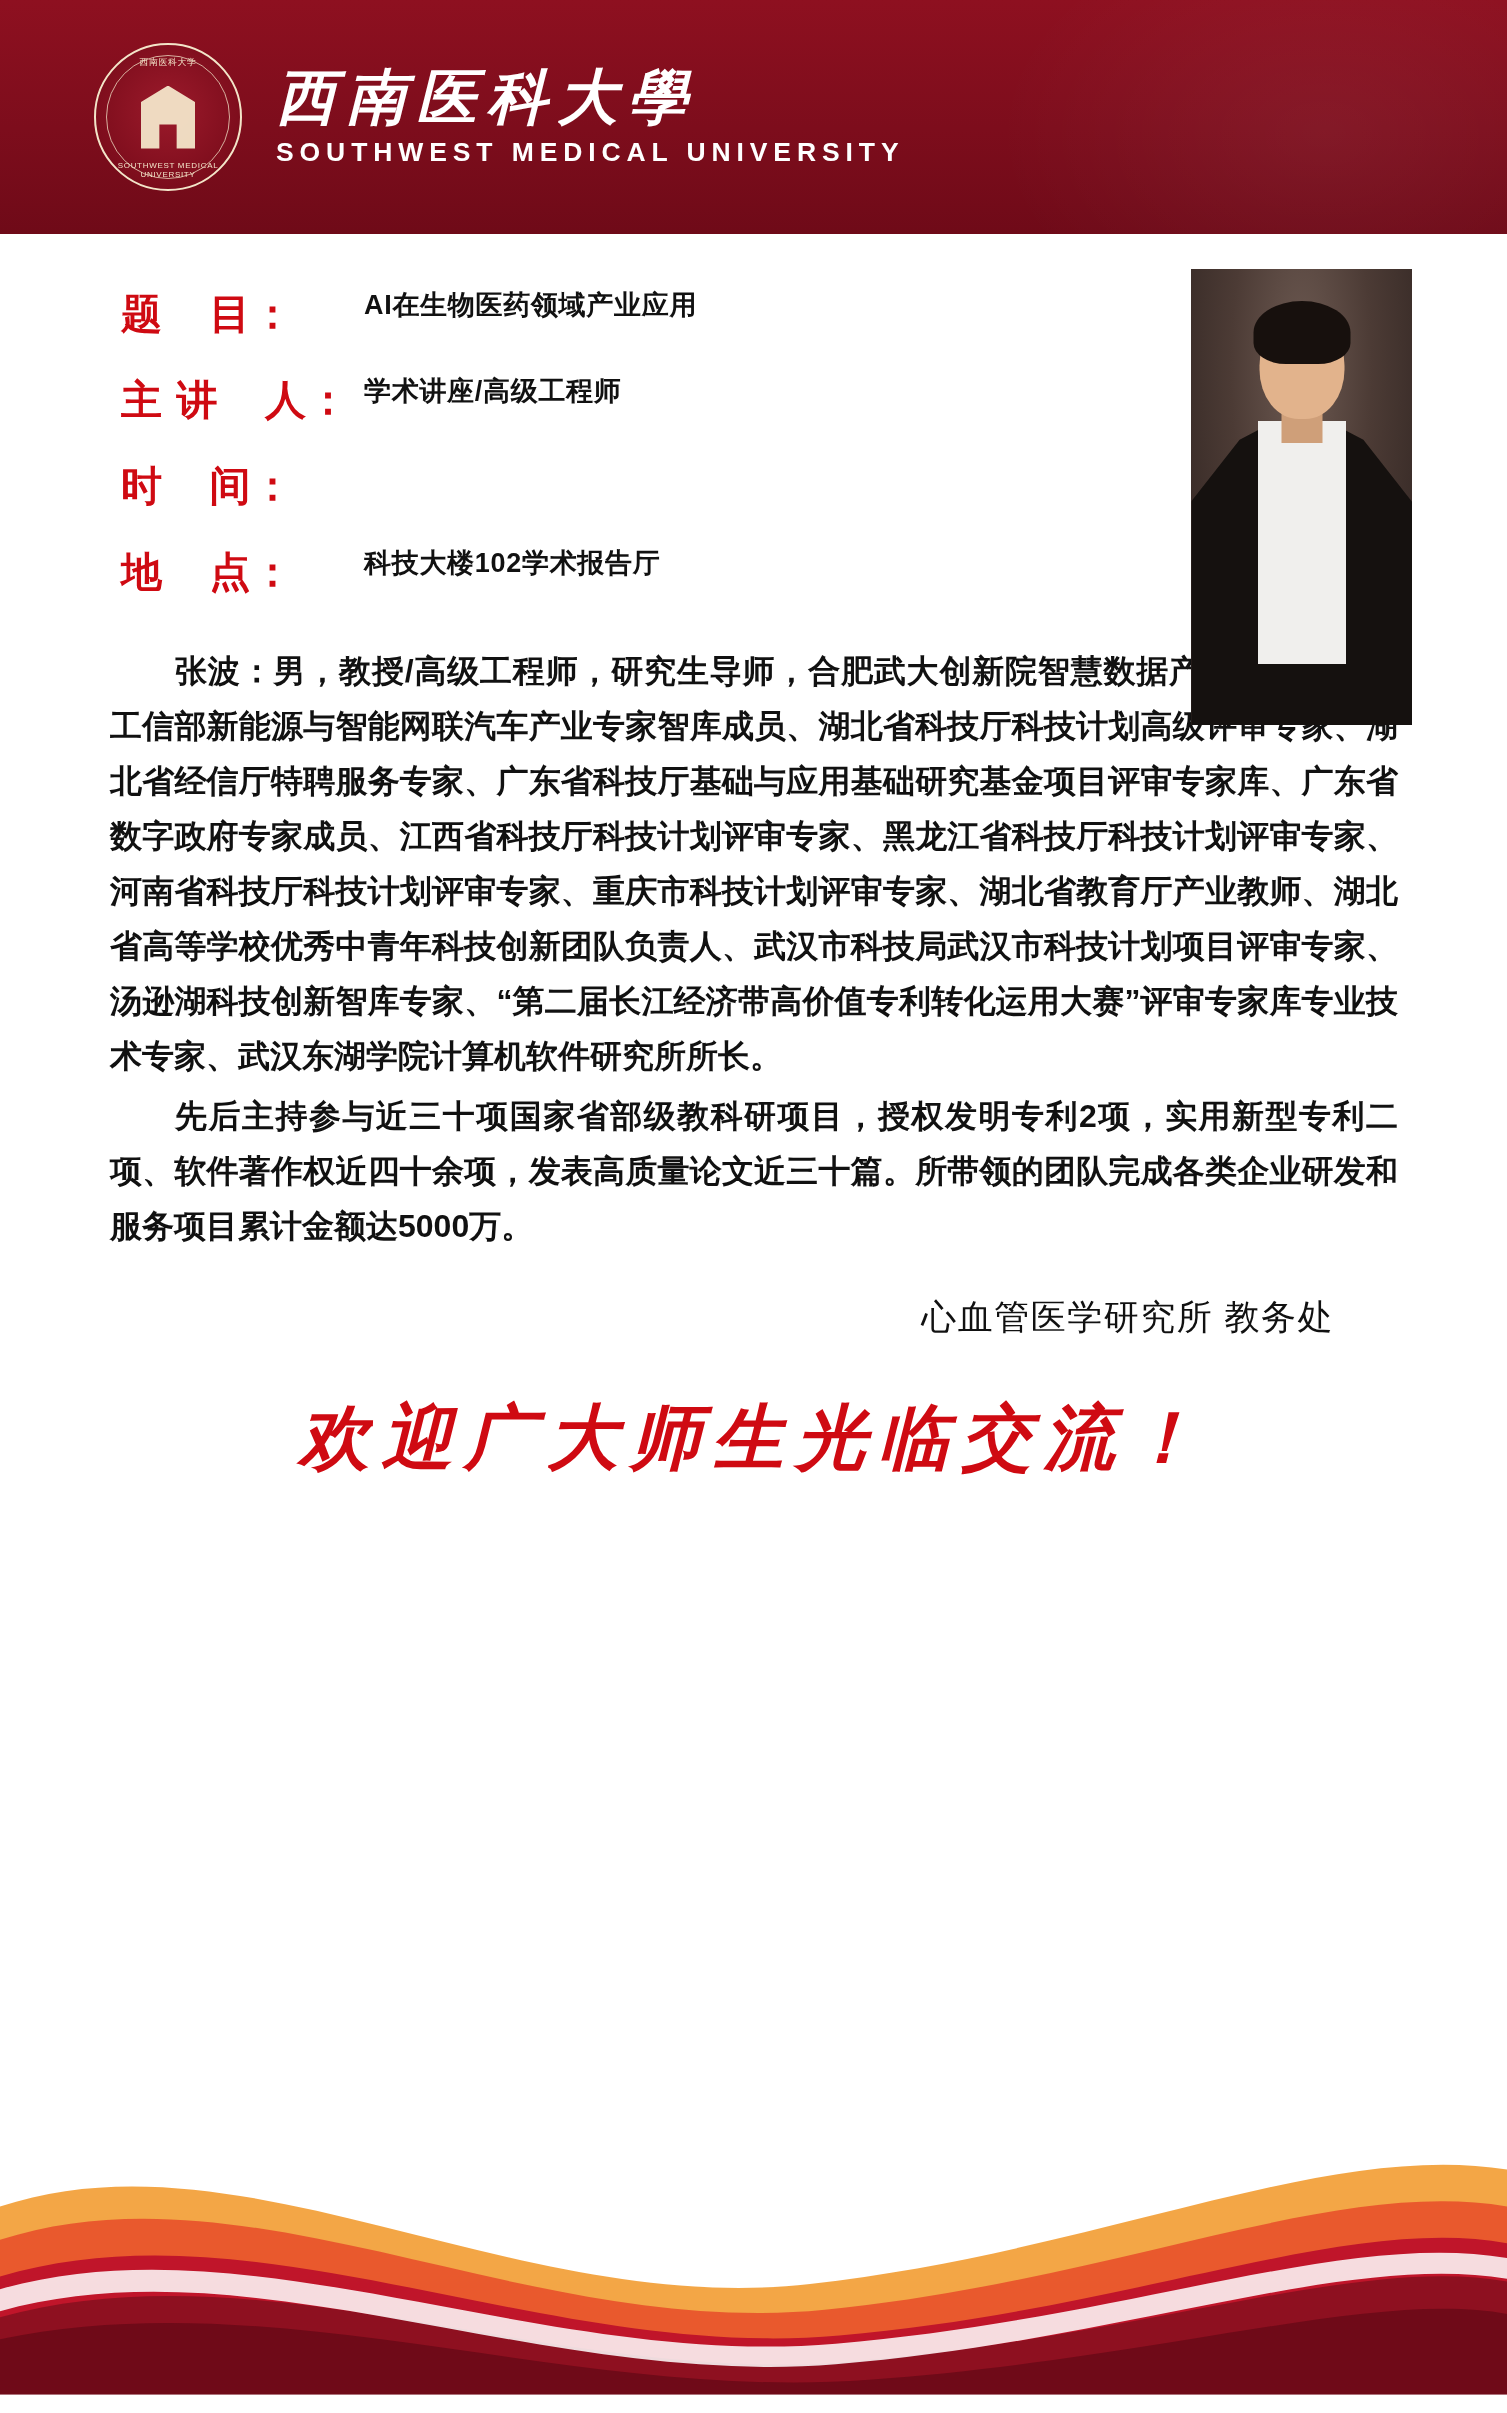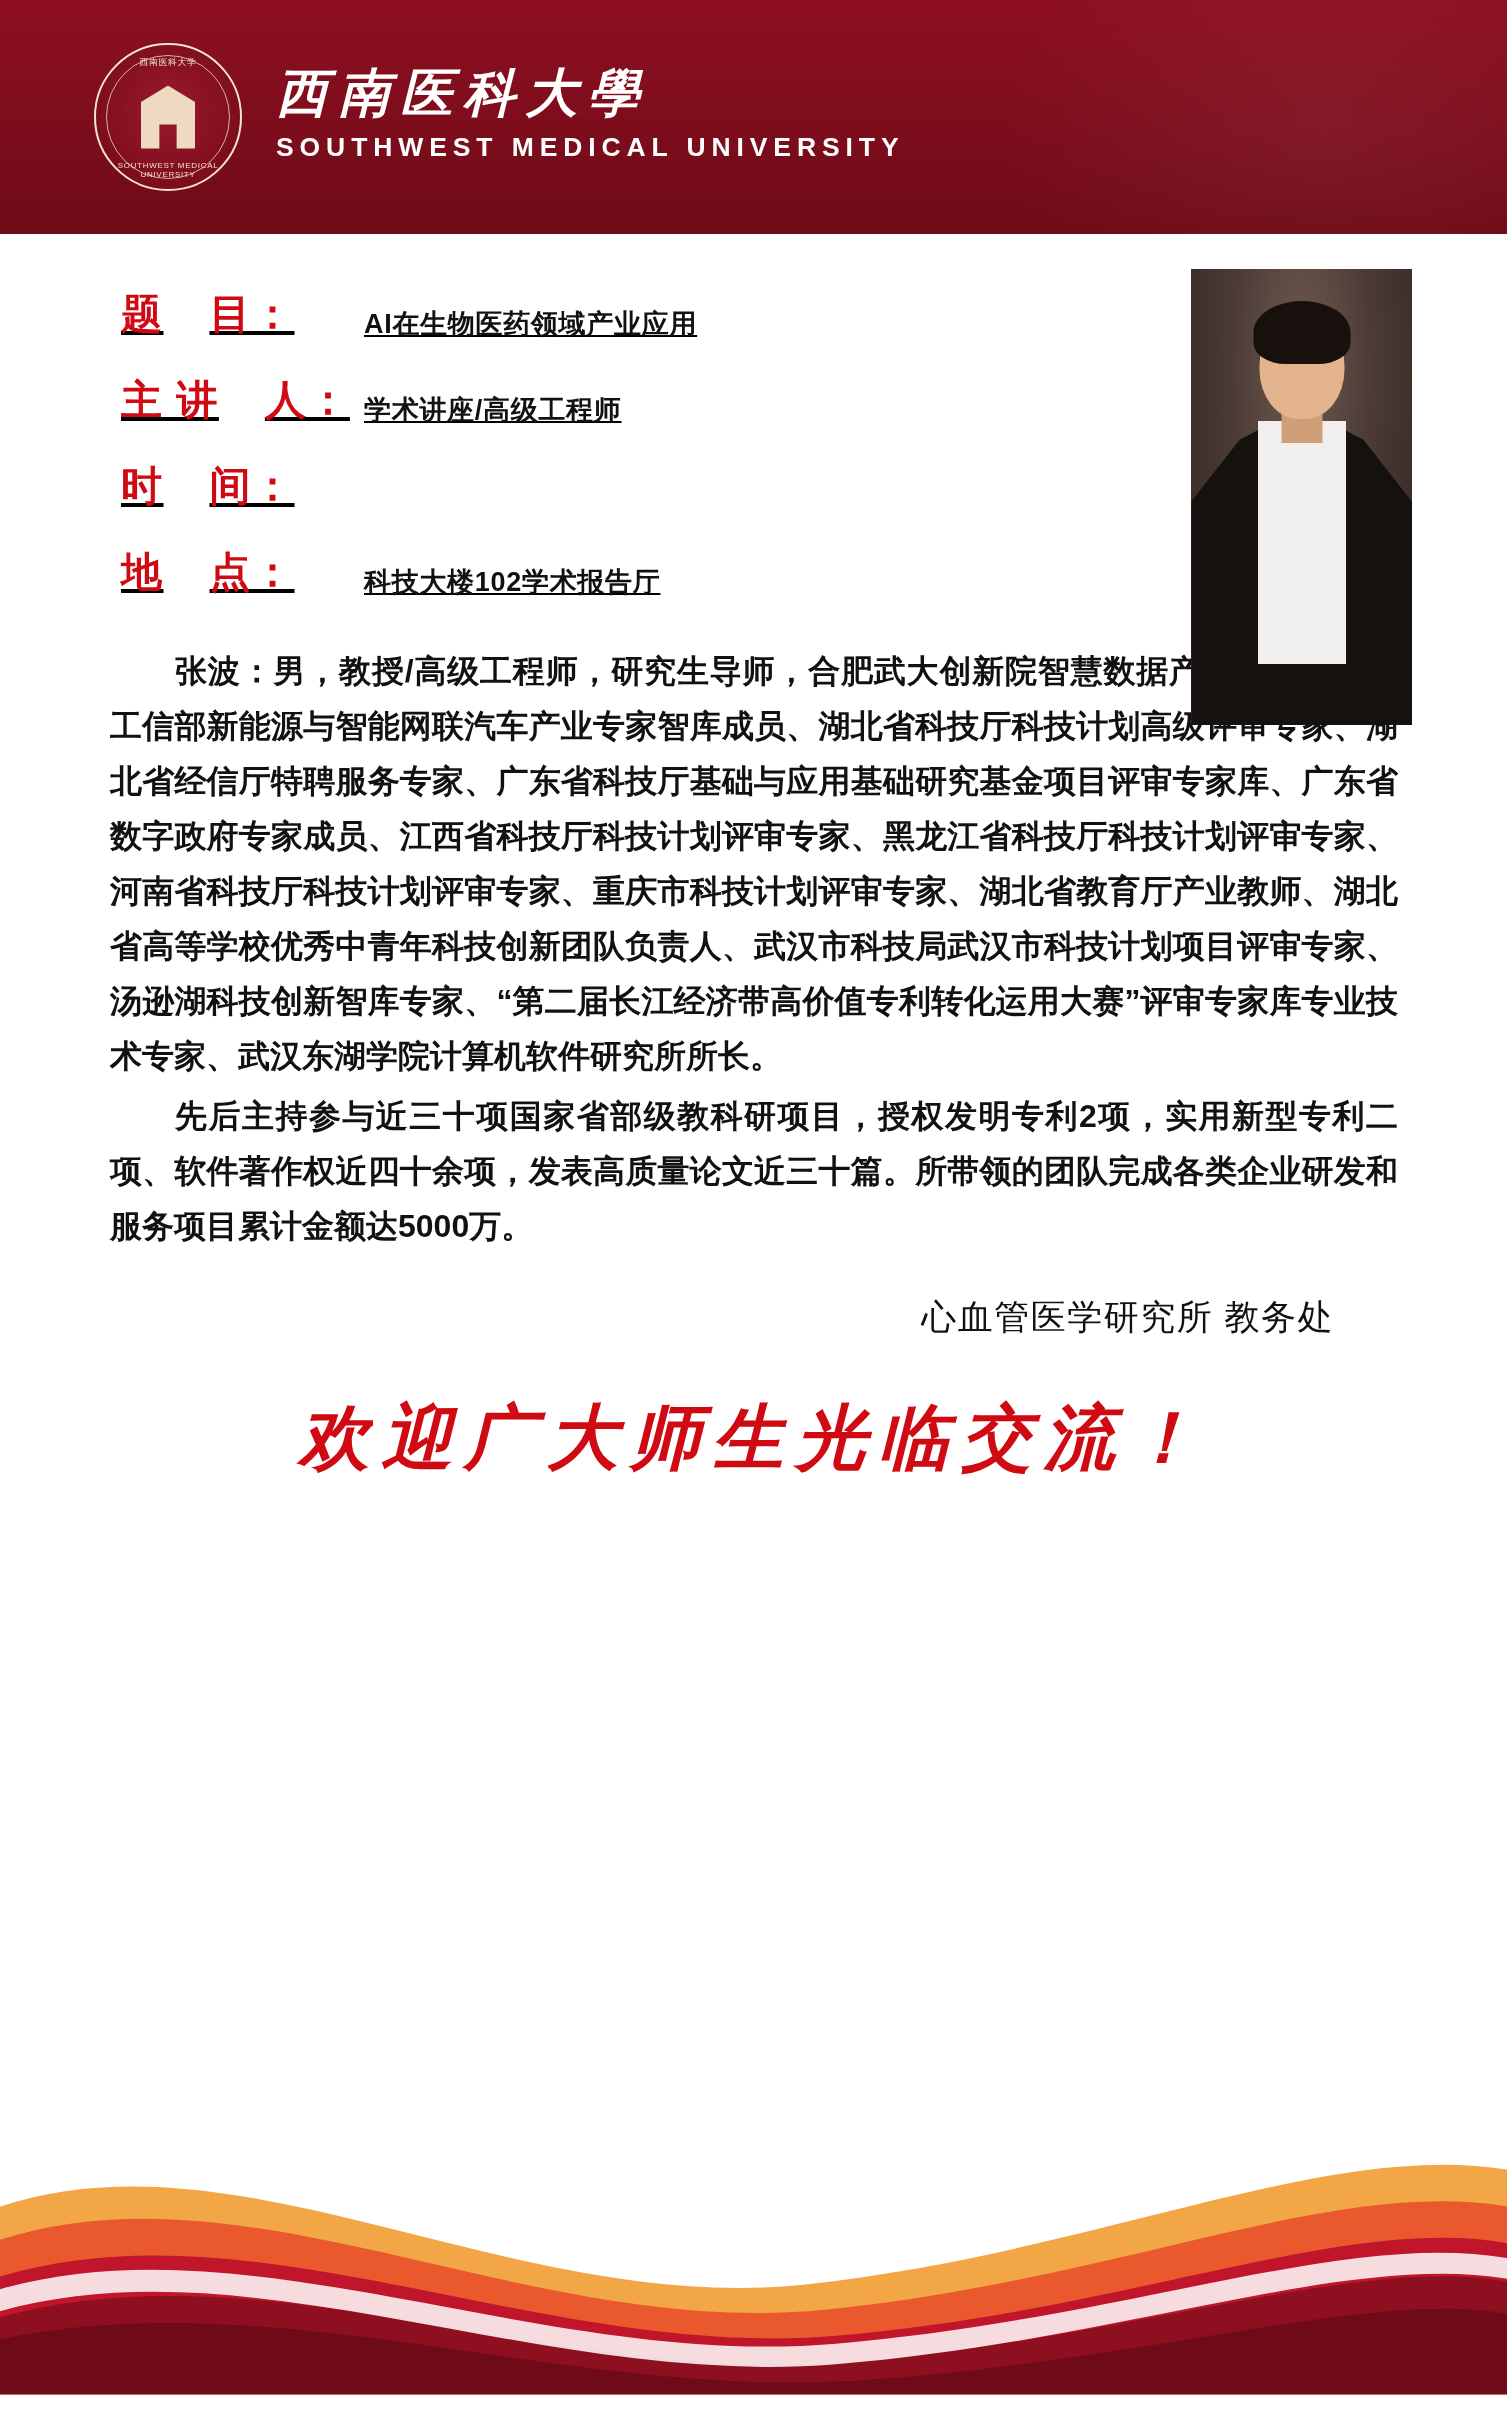--- a/index.html
+++ b/index.html
@@ -80,23 +80,23 @@
   .crest .bottom-text { bottom: 10.3px; font-size: 8px; }
 
   .univ-names {
     margin-left: 34px;
     display: flex;
     flex-direction: column;
     justify-content: center;
   }
   .univ-cn {
     color: #ffffff;
-    font-family: Liberation Mono, monospace;
-    font-weight: 700;
-    font-size: 52px;
+    font-family: Liberation Sans, sans-serif;
+    font-weight: 700;
+    font-size: 60px;
     letter-spacing: 10.3px;
     line-height: 1.05;
     font-style: italic;
     white-space: nowrap;
   }
   .univ-en {
     color: #ffffff;
     font-size: 26.5px;
     letter-spacing: 5.9px;
     margin-top: 7.4px;
@@ -124,24 +124,23 @@
     position: relative;
     margin-top: 53px;
     padding-left: 121px;
     padding-right: 88px;
   }
   .info-list {
     width: 906px;
   }
   .info-row {
     display: flex;
-    align-items: flex-end;
+    align-items: flex-start;
     margin-bottom: 31px;
     white-space: nowrap;
-    text-decoration: underline;
   }
   .info-label {
     color: #cf0a12;
     font-weight: 700;
     font-size: 41px;
     letter-spacing: 1.5px;
     width: 243px;
     flex: none;
   }
   .info-label .sp {

